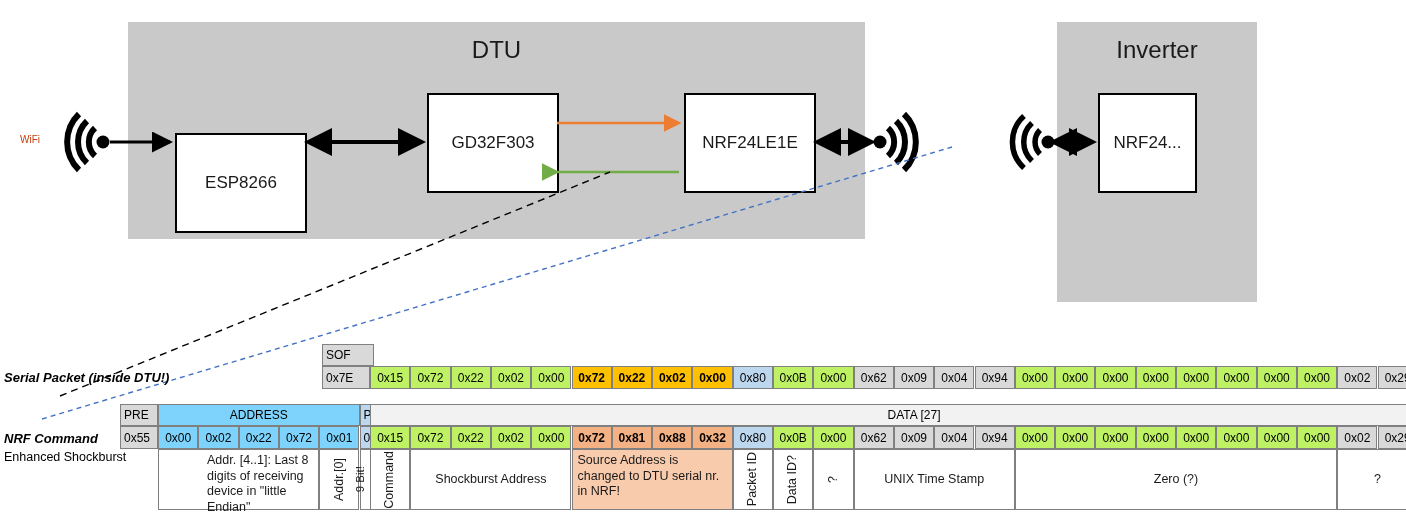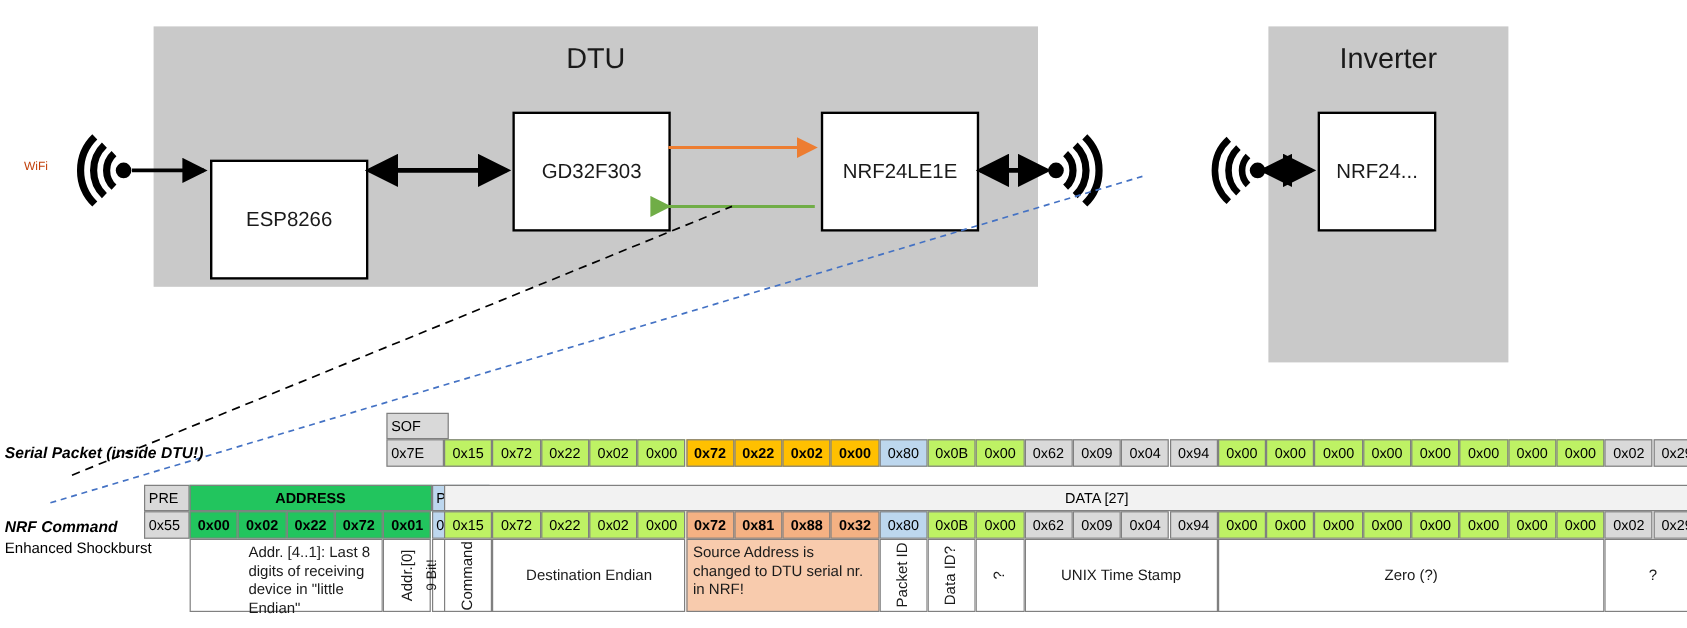--- a/index.html
+++ b/index.html
@@ -26,21 +26,21 @@
   .cell{position:absolute;box-sizing:border-box;border:1px solid #808080;
         font-size:12px;display:flex;align-items:center;
         padding-left:3px;white-space:nowrap;overflow:hidden;}
   .cell.ctr{justify-content:center;padding-left:0;}
   .cell.bold{font-weight:bold;}
   .cell.hdr{justify-content:center;padding-left:0;}
 
   .c-gray{background:#d9d9d9;}
   .c-green{background:#bef264;}
   .c-yellow{background:#ffc000;}
-  .c-lyellow{background:#22c55e;font-weight:bold;}
+  .c-lyellow{background:#7dd3fc;}
   .c-blue{background:#bdd7ee;}
   .c-salmon{background:#f4b183;}
   .c-lsalmon{background:#f8cbad;}
   .c-white{background:#ffffff;}
   .c-f2{background:#f2f2f2;}
 
   .ann{position:absolute;box-sizing:border-box;border:1px solid #808080;
        font-size:12.5px;color:#1a1a1a;display:flex;
        align-items:center;justify-content:center;text-align:center;
        padding:2px 3px;line-height:1.25;}
@@ -205,21 +205,21 @@
       <span style="writing-mode: vertical-rl; transform: rotate(180deg);">Addr.[0]</span>
     </div>
     <div class="ann  c-white" style="left: 359.5px; top: 449px; width: 48px; height: 61px; display: flex; align-items: center; justify-content: center; gap: 2px;">
       <span style="writing-mode: vertical-rl; transform: rotate(180deg); font-size: 11.5px;">9 Bit!</span>
       <span style="writing-mode: vertical-rl; transform: rotate(180deg); font-size: 11.5px;">Inc. Packet</span>
       <span style="writing-mode: vertical-rl; transform: rotate(180deg); font-size: 11.5px;">Length</span>
     </div>
     <div class="ann  c-white" style="left: 370px; top: 449px; width: 40.3px; height: 61px;">
       <span style="writing-mode: vertical-rl; transform: rotate(180deg);">Command</span>
     </div>
-    <div class="ann  c-white" style="left: 410.3px; top: 449px; width: 161.2px; height: 61px;">Destination Endian</div>
+    <div class="ann  c-white" style="left: 410.3px; top: 449px; width: 161.2px; height: 61px;">Shockburst Address</div>
     <div class="ann left c-lsalmon" style="left: 571.5px; top: 449px; width: 161.2px; height: 61px;">Source Address is changed to DTU serial nr. in NRF!</div>
     <div class="ann  c-white" style="left: 732.7px; top: 449px; width: 40.3px; height: 61px;">
       <span style="writing-mode: vertical-rl; transform: rotate(180deg);">Packet ID</span>
     </div>
     <div class="ann  c-white" style="left: 773px; top: 449px; width: 40.3px; height: 61px;">
       <span style="writing-mode: vertical-rl; transform: rotate(180deg);">Data ID?</span>
     </div>
     <div class="ann  c-white" style="left: 813.3px; top: 449px; width: 40.3px; height: 61px;">
       <span style="writing-mode: vertical-rl; transform: rotate(180deg);">?</span>
     </div>

